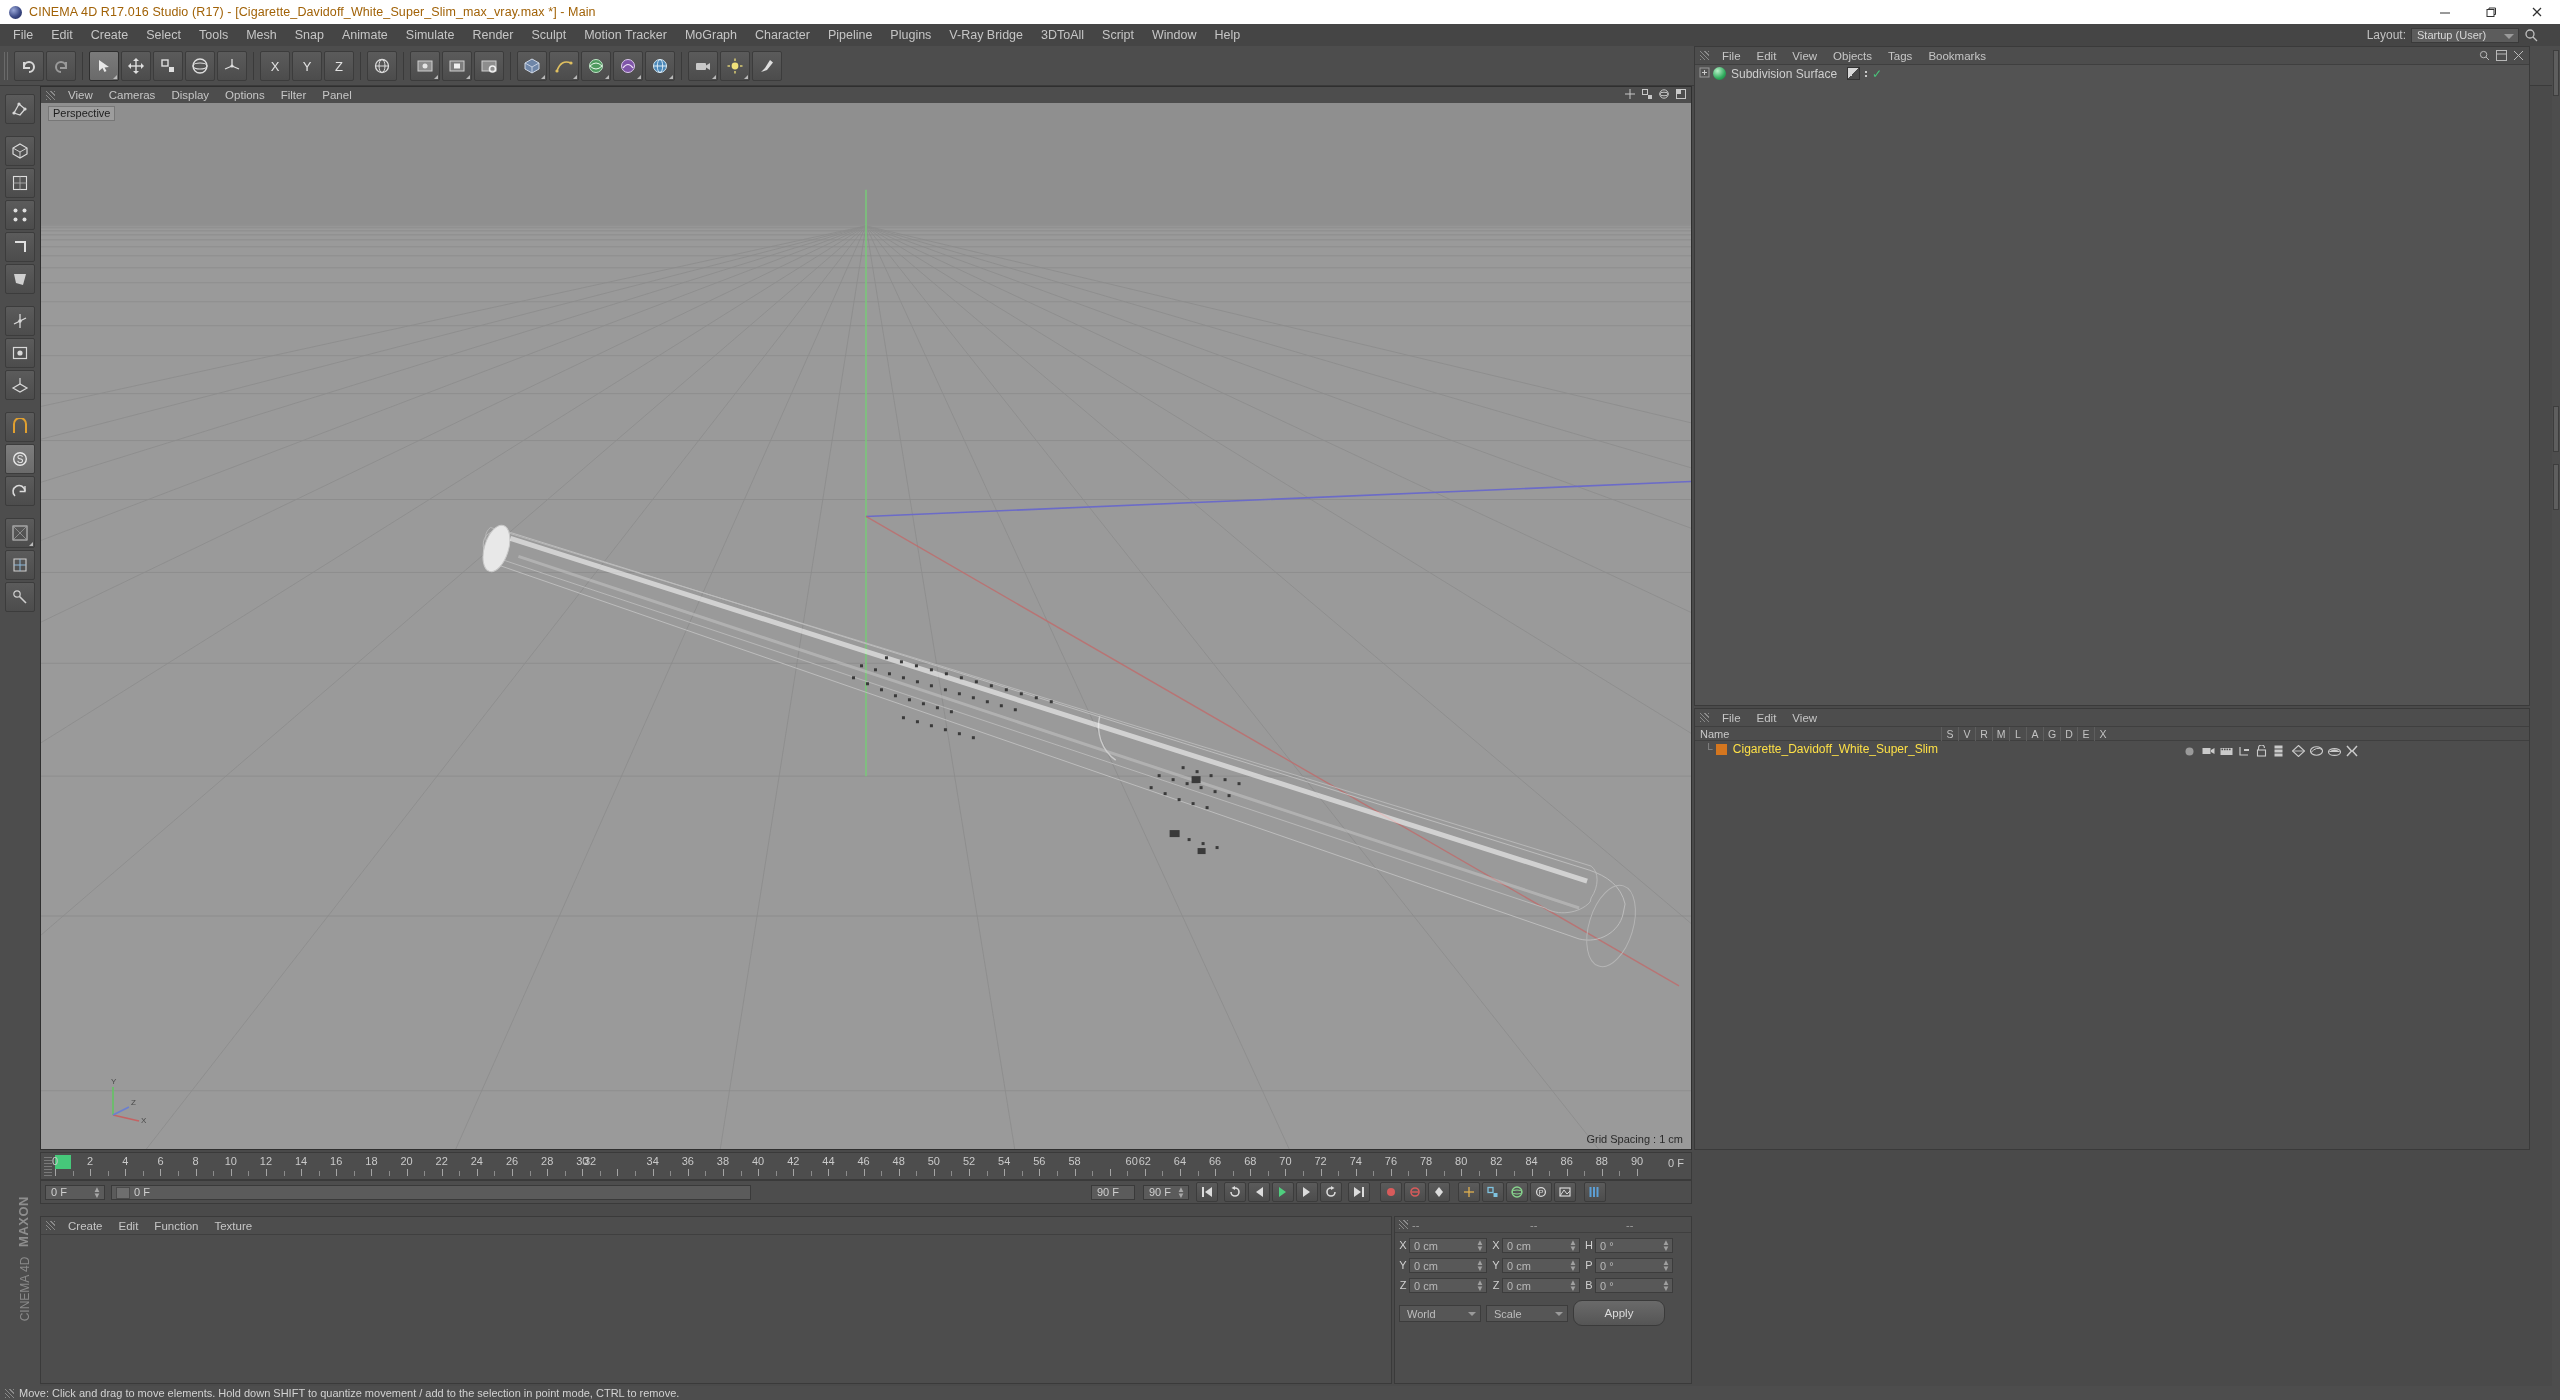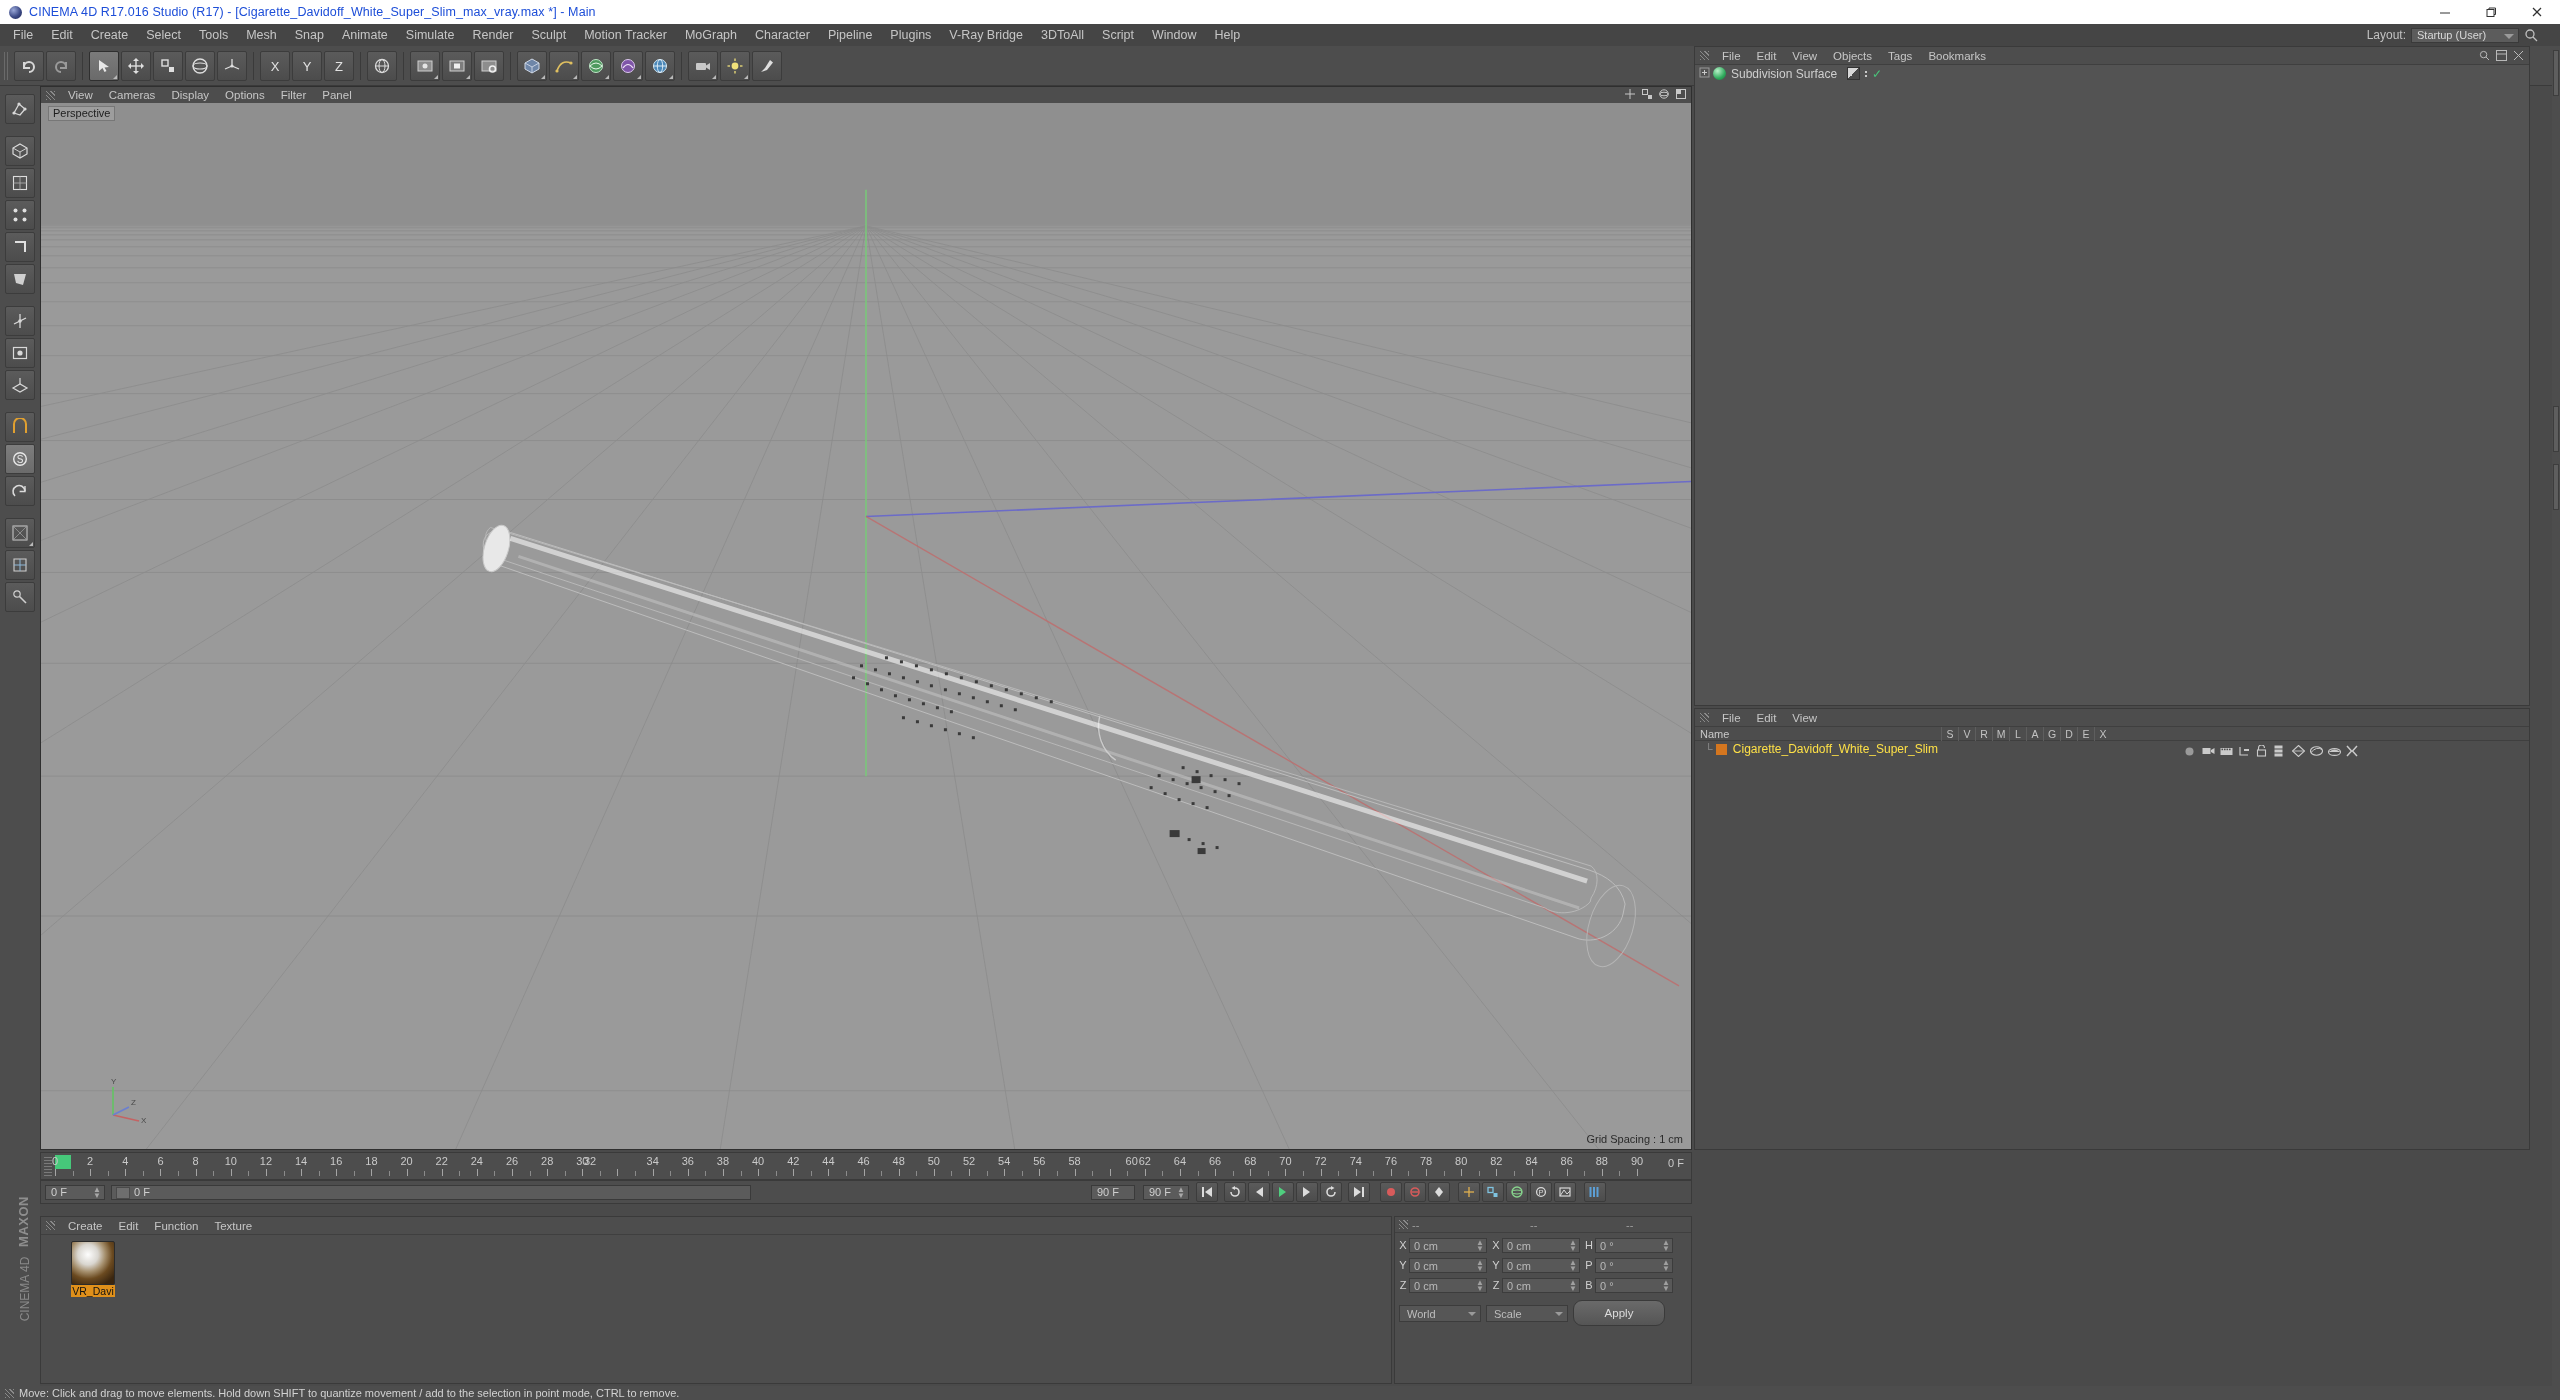--- a/index.html
+++ b/index.html
@@ -6,21 +6,21 @@
   html,body { width:2560px; height:1400px; overflow:hidden; background:#4a4a4a;
     font-family:"Liberation Sans", sans-serif; }
   body { position:relative; -webkit-font-smoothing:antialiased; }
 
   
   #titlebar { position:absolute; left:0; top:0; width:2560px; height:24px;
     background:#ffffff; display:flex; align-items:center; }
   #titlebar .app-icon { width:13px; height:13px; border-radius:50%;
     background:radial-gradient(circle at 35% 32%, #9aa8d8 0%, #3c4a86 55%, #1b2450 100%);
     margin-left:9px; margin-right:7px; flex:0 0 auto; }
-  #titlebar .title-text { font-size:12.5px; color:#1d4ed8; letter-spacing:0.1px;
+  #titlebar .title-text { font-size:12.5px; color:#a16207; letter-spacing:0.1px;
     white-space:nowrap; }
   #winbtns { position:absolute; right:0; top:0; height:24px; display:flex; }
   #winbtns .wb { width:46px; height:24px; display:flex; align-items:center;
     justify-content:center; color:#333; font-size:12px; }
   #winbtns .wb svg { display:block; }
 
   
   #menubar { position:absolute; left:0; top:24px; width:2560px; height:22px;
     background:#454545; display:flex; align-items:center; }
   #menubar .mi { font-size:12.5px; color:#c6c6c6; padding:0 9px; line-height:22px;
@@ -1184,26 +1184,20 @@
 </div>
 
 <div id="matmgr">
   <div class="pmenu">
     <div class="grip"></div>
     <div class="pmi">Create</div>
     <div class="pmi">Edit</div>
     <div class="pmi">Function</div>
     <div class="pmi">Texture</div>
   </div>
-  <div class="body">
-    <div class="mat">
-      <div class="sw"></div>
-      <div class="nm">VR_Davi</div>
-    </div>
-  </div>
 </div>
 
 <div id="coordmgr">
   <div class="top">
     <div class="grip"></div>
     <div class="dash" style="width:118px">--</div>
     <div class="dash" style="width:96px">--</div>
     <div class="dash">--</div>
   </div>
 

